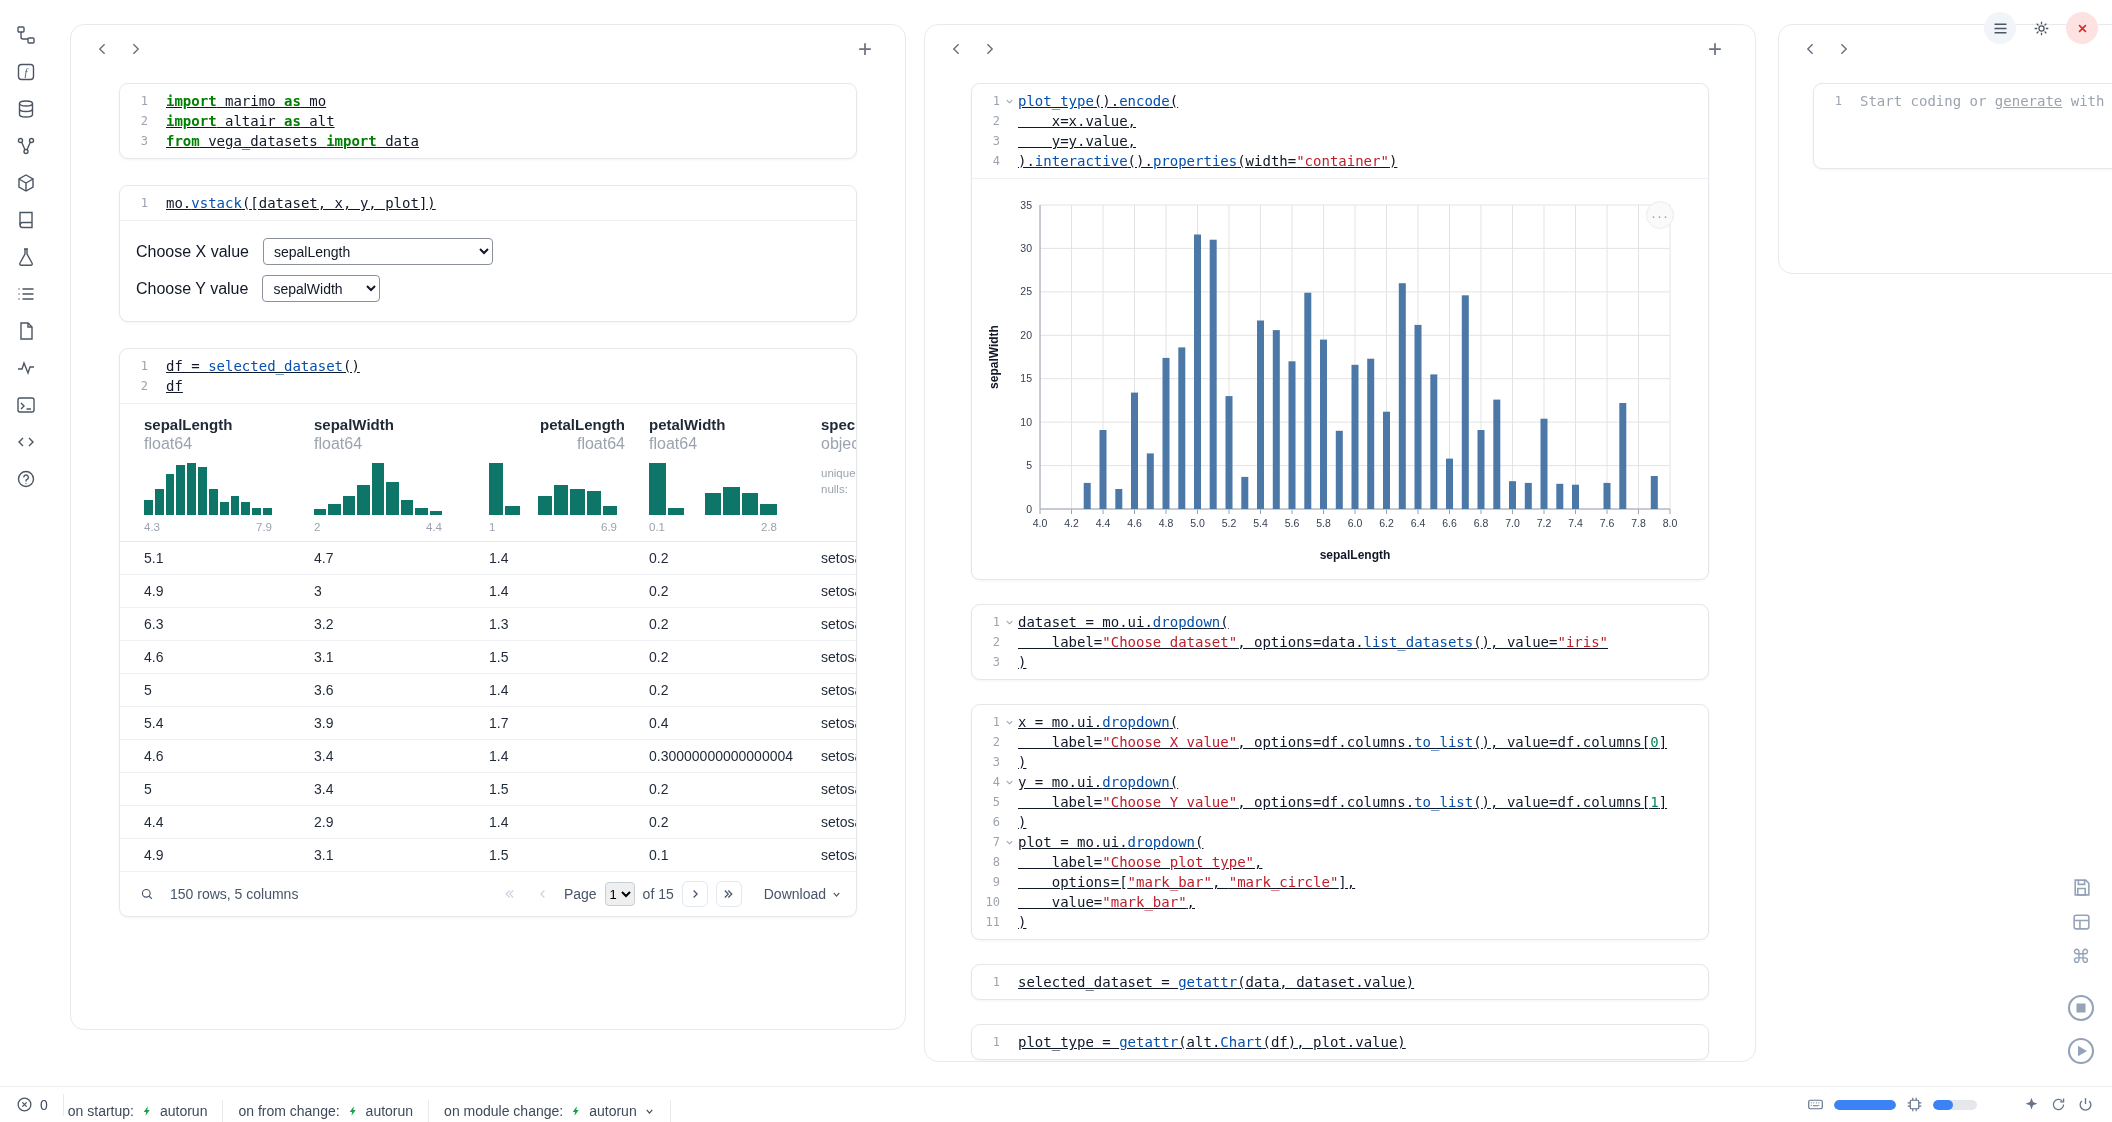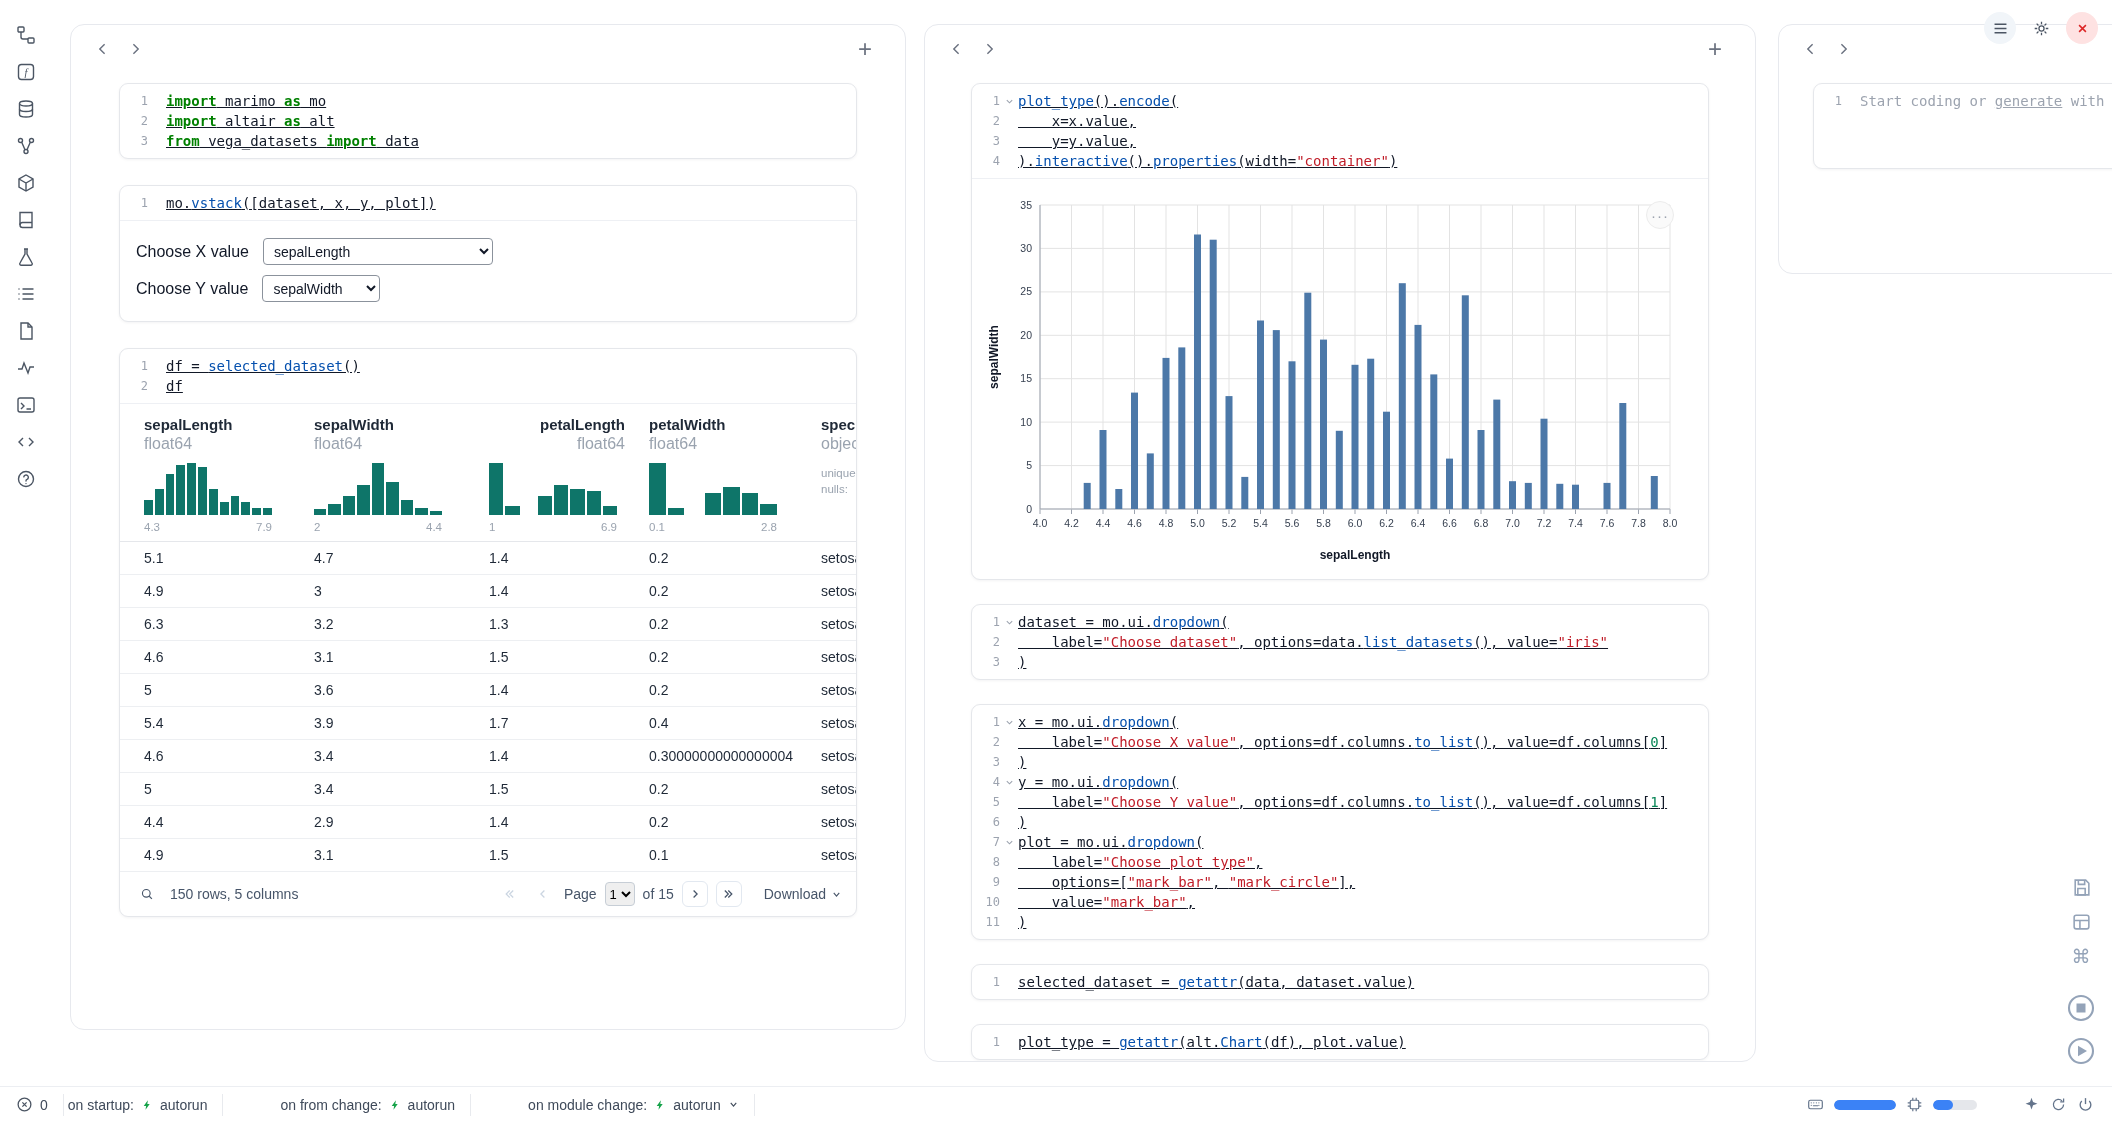--- a/index.html
+++ b/index.html
@@ -835,21 +835,21 @@
 
   <footer id="status-bar">
     <div class="sb-left">
       <button class="sb-item">
         <svg width="17" height="17" viewBox="0 0 20 20" fill="none" stroke="#4b5563" stroke-width="1.5">
             <circle cx="10" cy="10" r="7.5"></circle>
             <path d="M7.5 7.5l5 5M12.5 7.5l-5 5"></path>
           </svg>
         <span>0</span>
       </button>
-      <div id="sb-run-items" style="display:flex;height:100%;align-items:center;gap:42px;">
+      <div id="sb-run-items" style="display:flex;height:100%;align-items:flex-end;">
           <button class="sb-item">
             <span>on startup:</span>
             <svg width="12" height="12" viewBox="0 0 20 20">
               <path d="M11.5 2 4.5 11.5h4l-1 6.5 7-9.5h-4l1-6.5z" fill="#16a34a"></path>
             </svg>
             <span>autorun</span>
           </button>
           <button class="sb-item">
             <span>on from change:</span>
             <svg width="12" height="12" viewBox="0 0 20 20">

